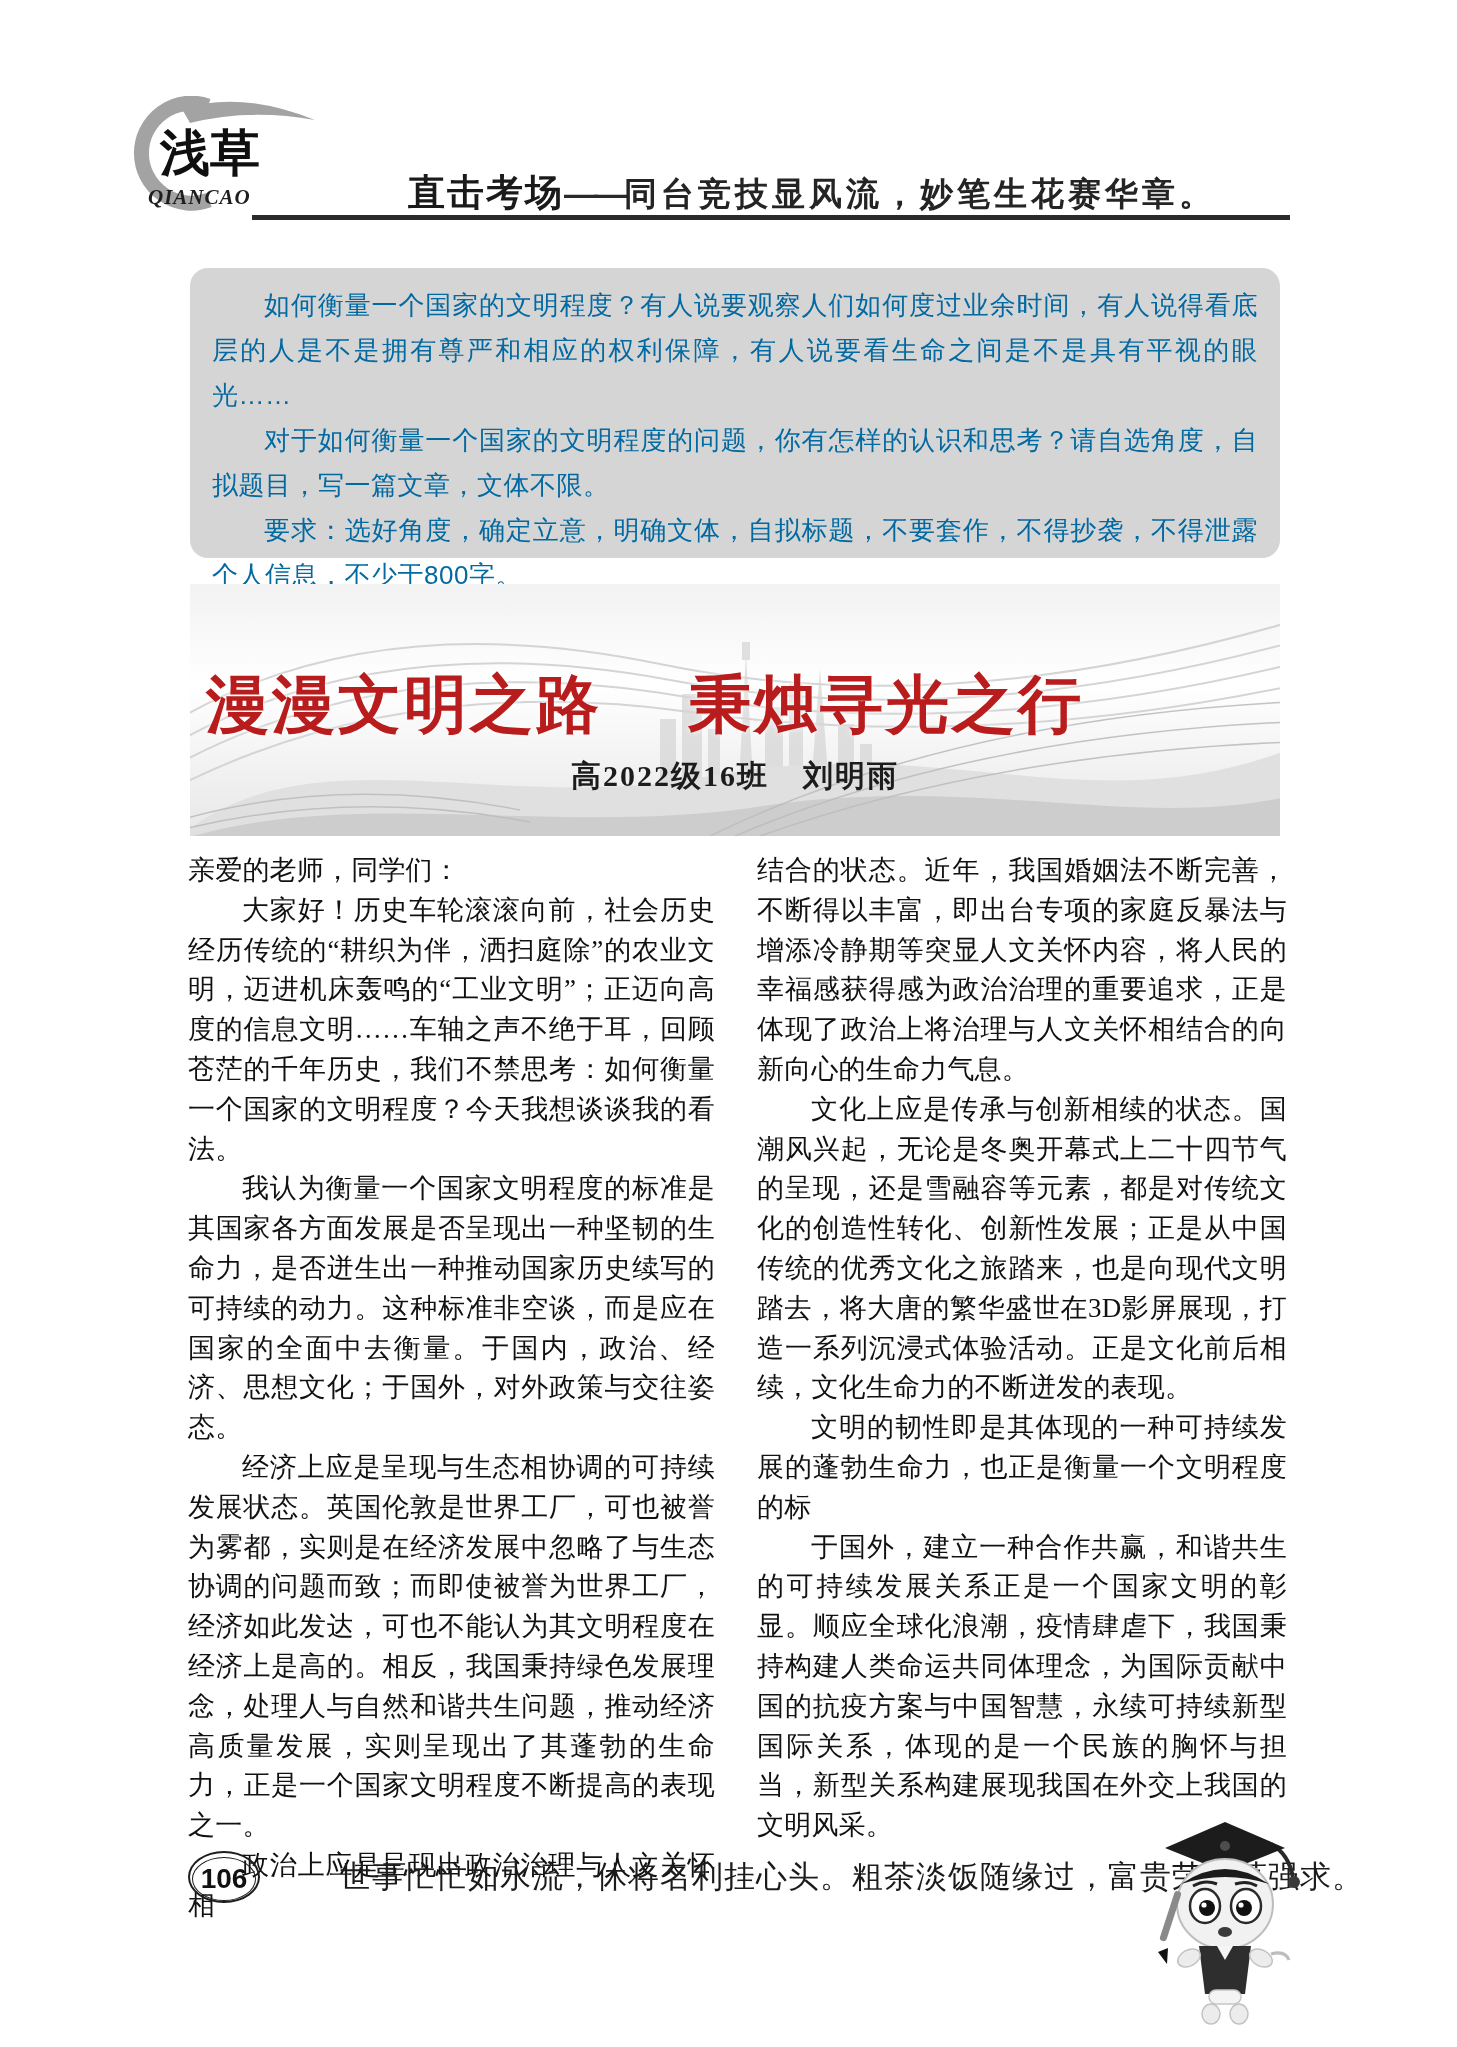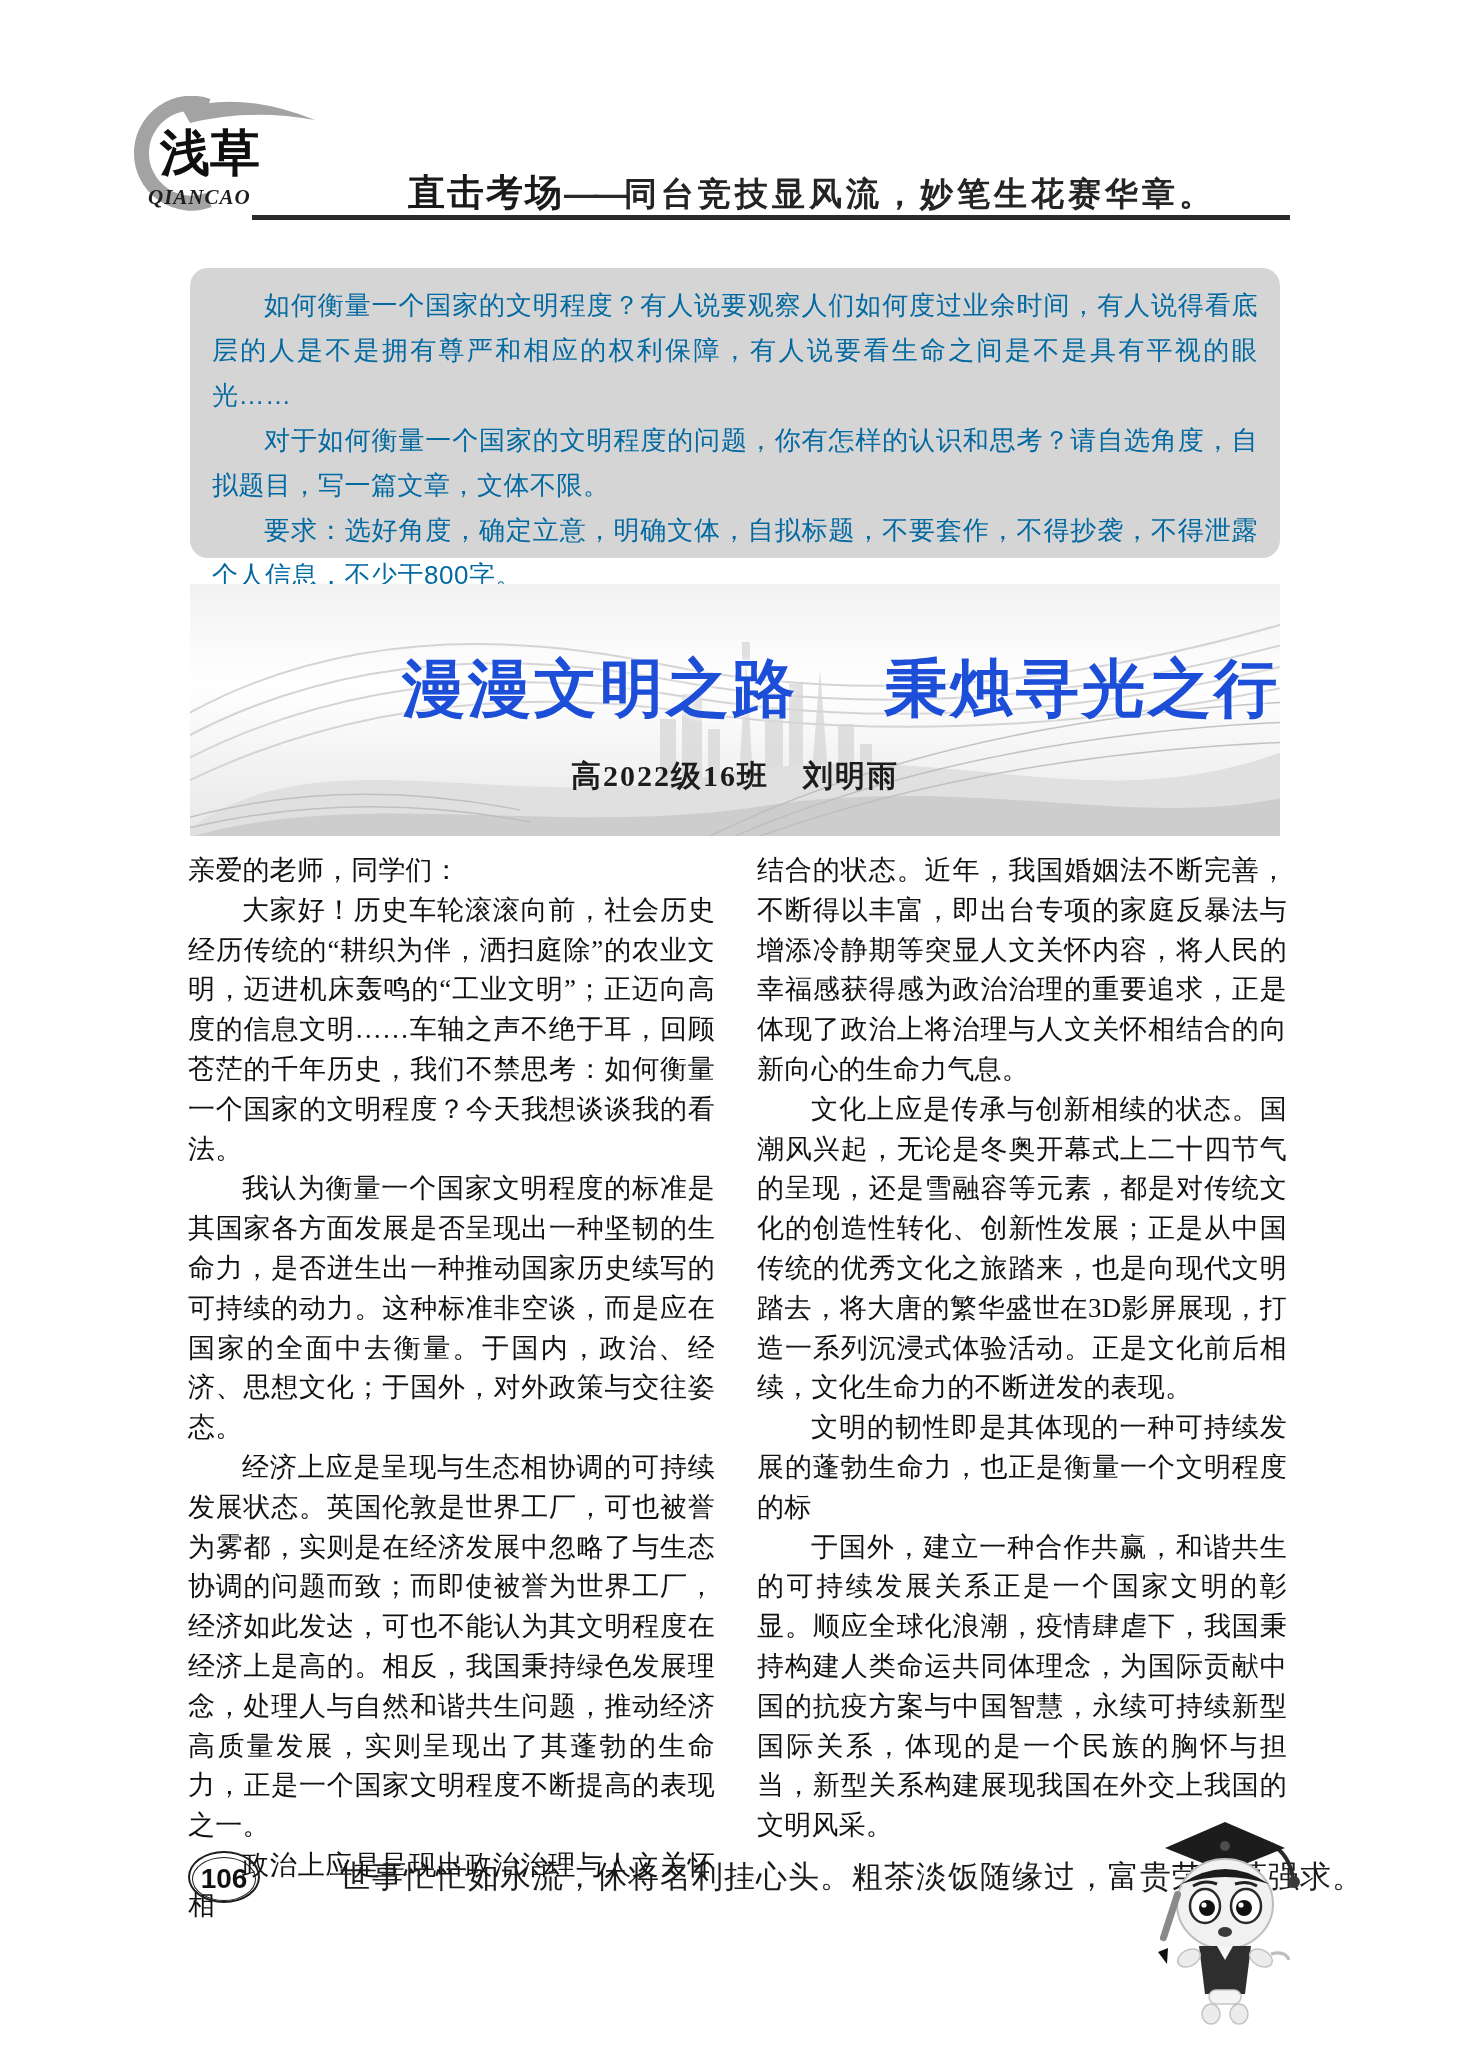--- a/index.html
+++ b/index.html
@@ -27,23 +27,23 @@
     font-family:"Liberation Sans","DejaVu Sans",sans-serif;
   }
   .prompt-box p{
     margin:0;font-size:26px;line-height:45px;text-indent:2em;
     text-align:justify;color:#0369a1;letter-spacing:0.5px;
   }
   
   .banner{position:absolute;left:190px;top:584px;width:1090px;height:252px;overflow:hidden;}
   .banner-art{position:absolute;left:0;top:0;width:100%;height:100%;}
   .banner-title{
-    position:absolute;left:0;top:62px;width:100%;text-align:right;margin:0;
-    font-family:"Liberation Sans","DejaVu Sans",sans-serif;
-    font-size:63px;font-weight:900;color:#1d4ed8;letter-spacing:3px;
+    position:absolute;left:0;top:62px;width:100%;text-align:left;margin:16px;
+    font-family:"Liberation Sans","DejaVu Sans",sans-serif;
+    font-size:63px;font-weight:900;color:#b91c1c;letter-spacing:3px;
     text-shadow:0 0 6px rgba(255,255,255,.9);
   }
   .banner-title .t-gap{display:inline-block;width:86px;}
   .banner-byline{
     position:absolute;left:0;top:172px;width:100%;text-align:center;
     font-size:30px;font-weight:700;color:#1c1c1c;letter-spacing:2px;
   }
   .banner-byline .b-gap{display:inline-block;width:34px;}
   
   .essay-col{position:absolute;top:851px;width:527px;}

